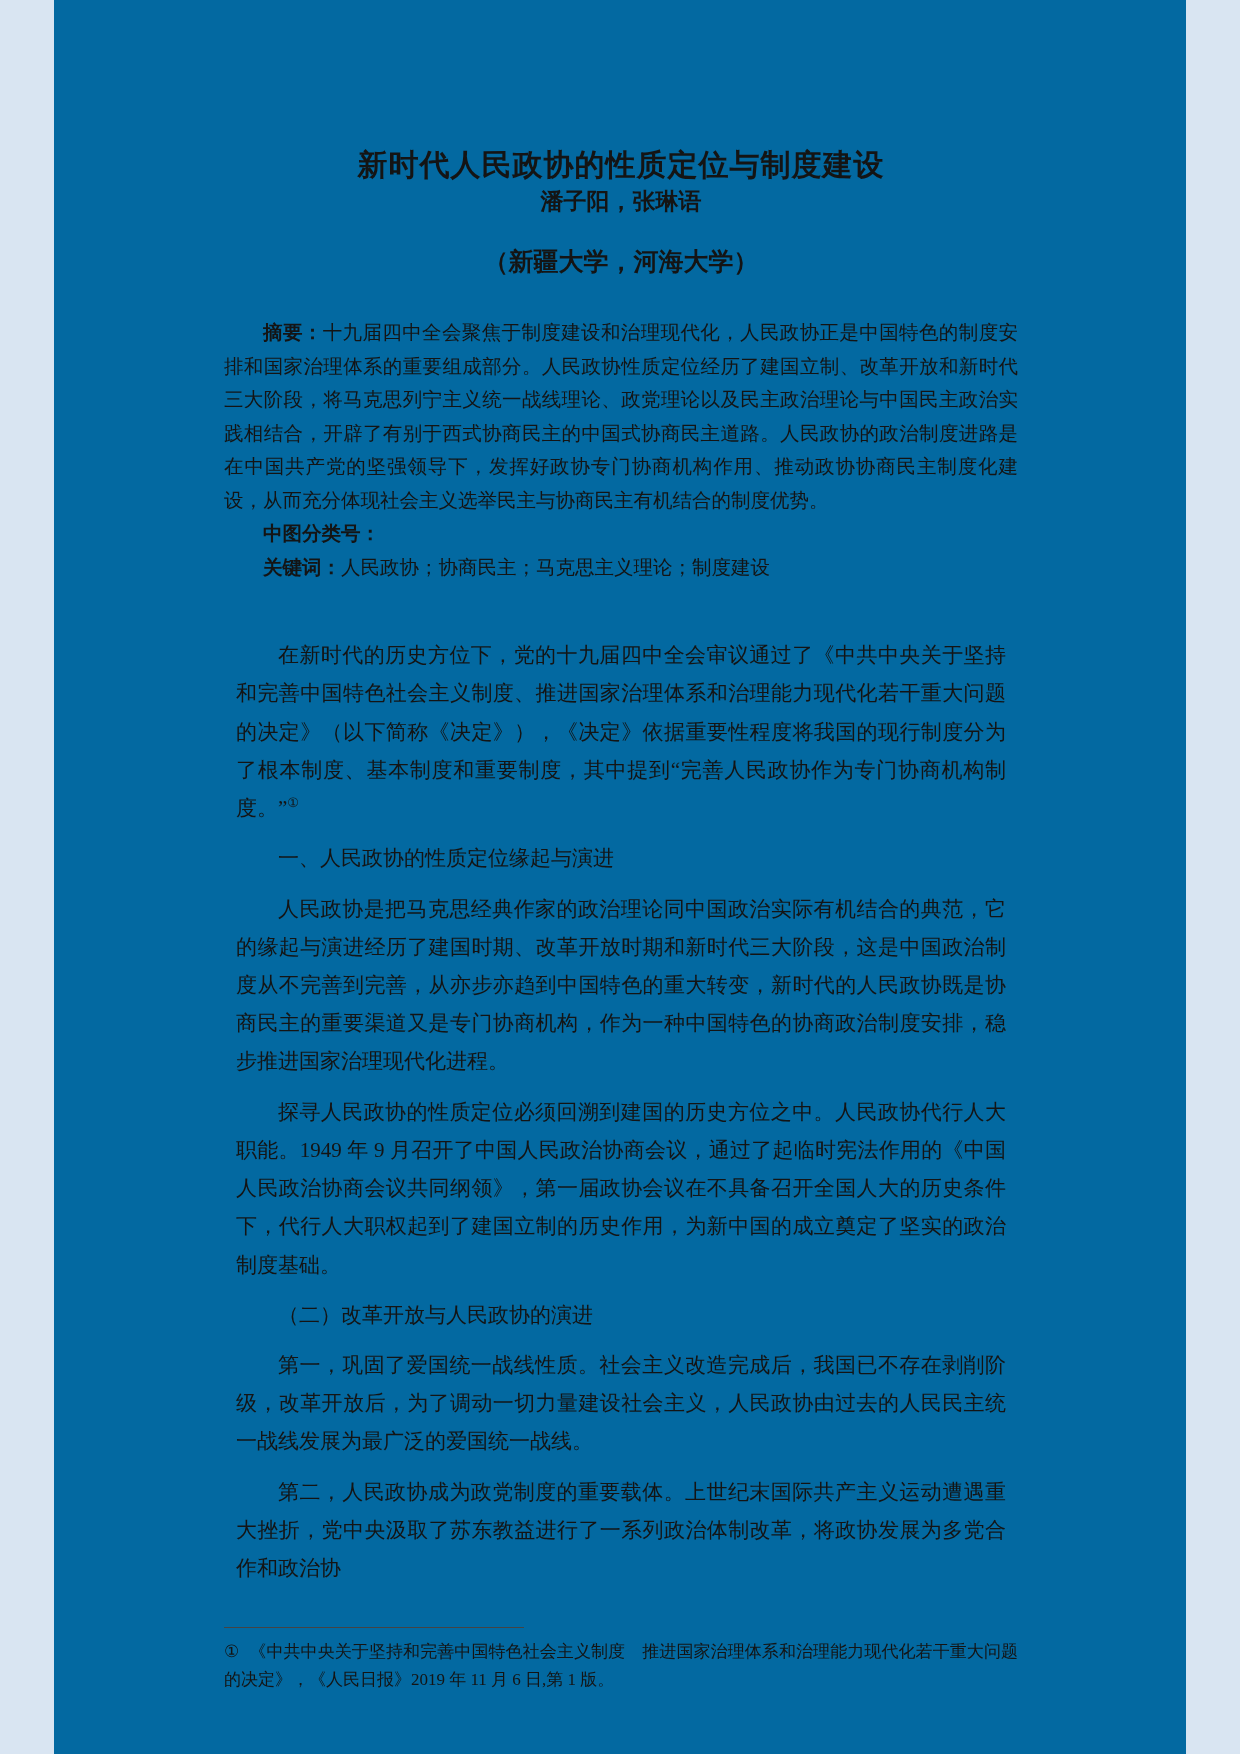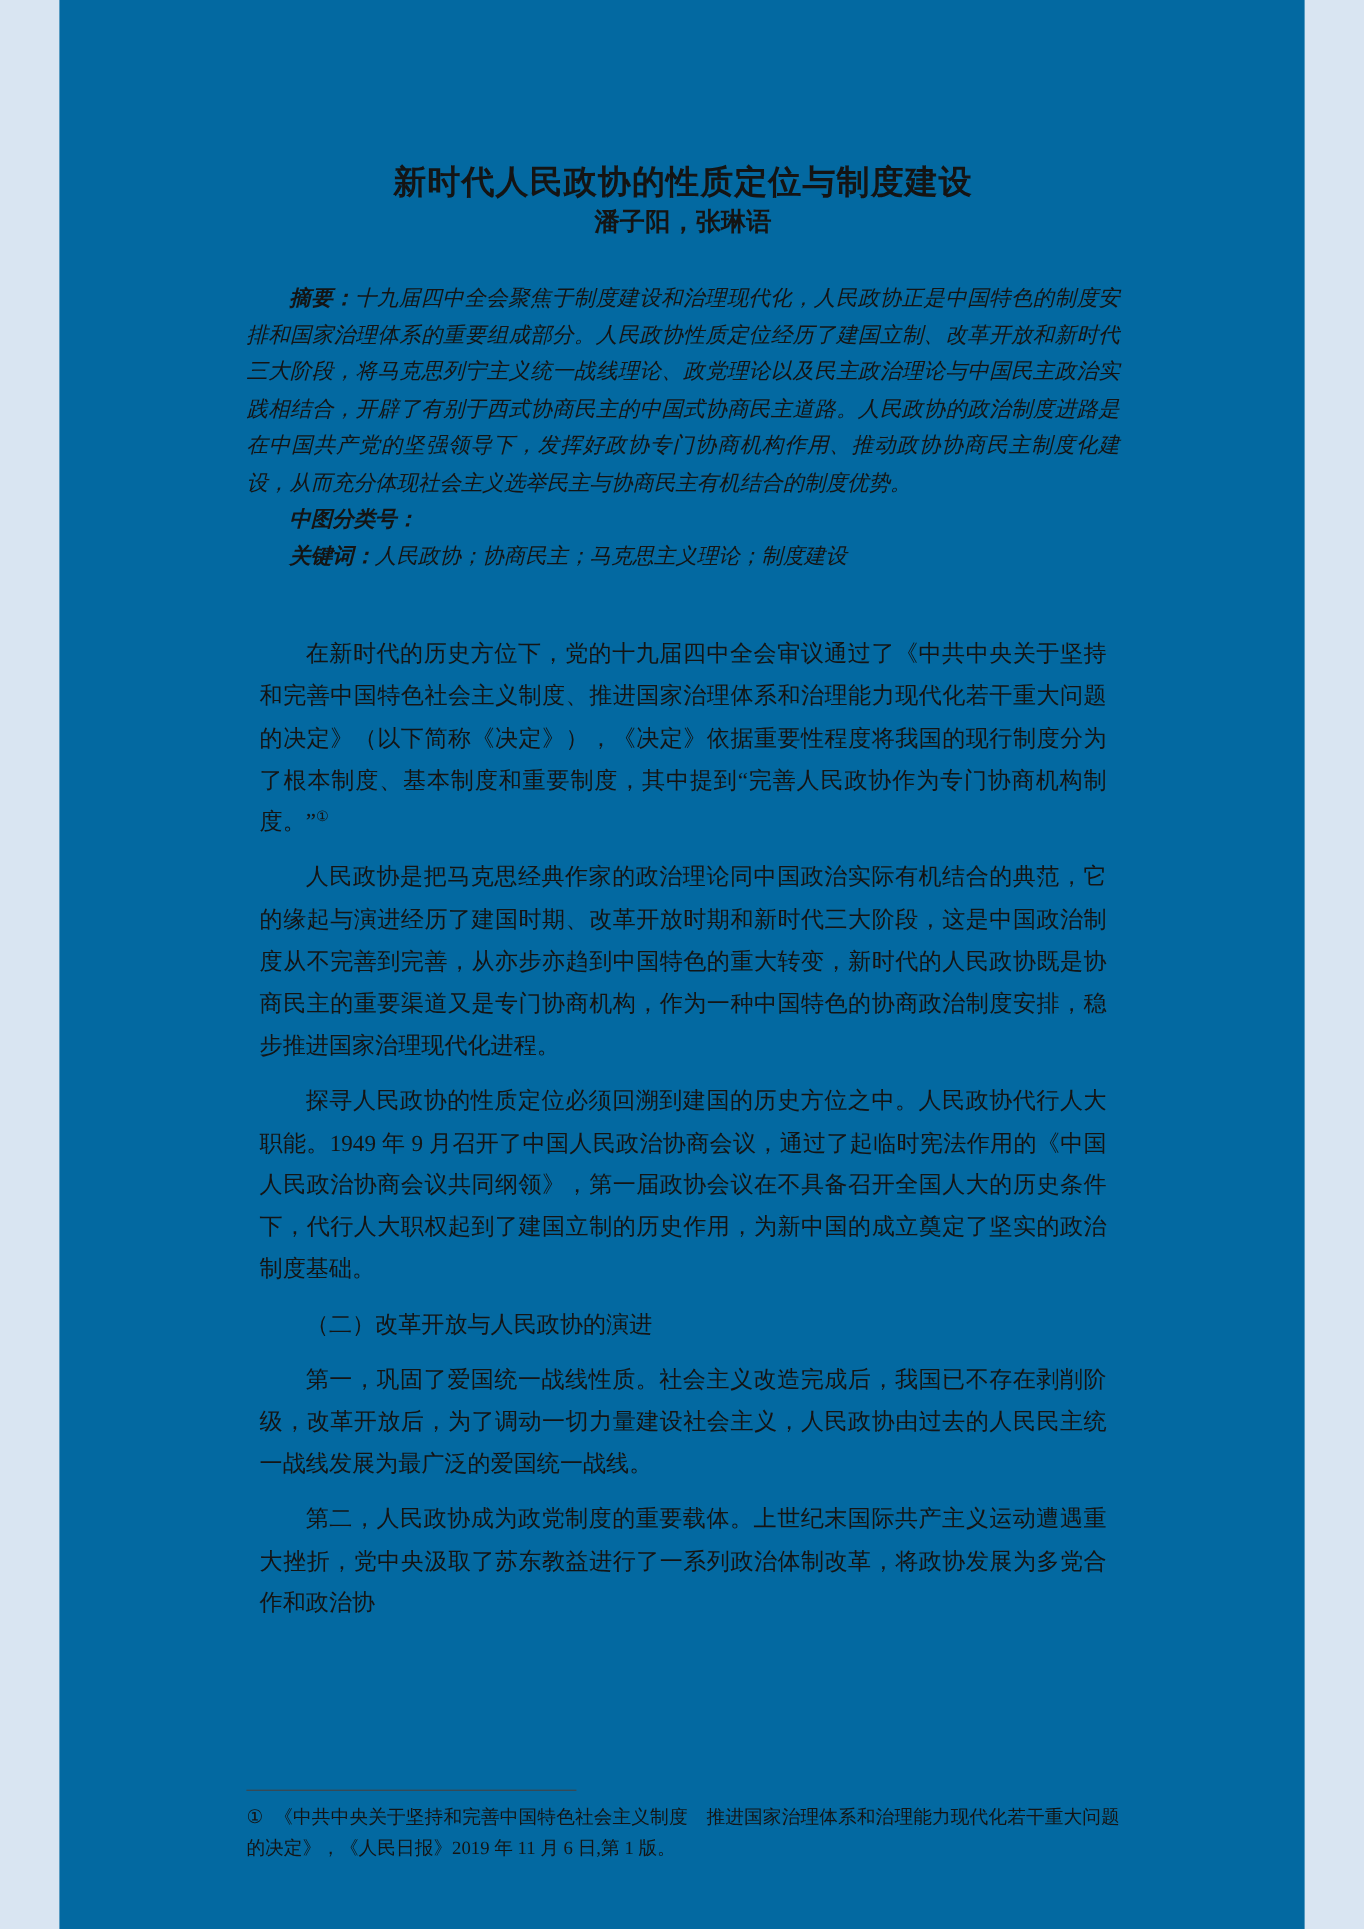--- a/index.html
+++ b/index.html
@@ -42,21 +42,20 @@
   }
   .meta {
     margin-top: 38px;
     font-size: 19.5px;
     line-height: 1.72;
   }
   .meta p {
     margin: 0;
     text-align: justify;
     text-indent: 2em;
-    font-style: italic;
   }
   .meta .label {
     font-weight: bold;
   }
   .bodytext {
     margin-top: 52px;
     font-size: 21px;
     line-height: 1.82;
   }
   .bodytext p {
@@ -92,29 +91,31 @@
   }
 </style>
 </head>
 <body>
 
 <div class="page">
   <div class="content">
 
     <h1 class="title">新时代人民政协的性质定位与制度建设</h1>
     <div class="authors">潘子阳，张琳语</div>
+    <div class="affiliation">（新疆大学，河海大学）</div>
 
     <div class="meta">
       <p><span class="label">摘要：</span><span>十九届四中全会聚焦于制度建设和治理现代化，人民政协正是中国特色的制度安排和国家治理体系的重要组成部分。人民政协性质定位经历了建国立制、改革开放和新时代三大阶段，将马克思列宁主义统一战线理论、政党理论以及民主政治理论与中国民主政治实践相结合，开辟了有别于西式协商民主的中国式协商民主道路。人民政协的政治制度进路是在中国共产党的坚强领导下，发挥好政协专门协商机构作用、推动政协协商民主制度化建设，从而充分体现社会主义选举民主与协商民主有机结合的制度优势。</span></p>
       <p><span class="label">中图分类号：</span><span></span></p>
       <p><span class="label">关键词：</span><span>人民政协；协商民主；马克思主义理论；制度建设</span></p>
     </div>
 
     <div class="bodytext">
       <p><span>在新时代的历史方位下，党的十九届四中全会审议通过了《中共中央关于坚持和完善中国特色社会主义制度、推进国家治理体系和治理能力现代化若干重大问题的决定》（以下简称《决定》），《决定》依据重要性程度将我国的现行制度分为了根本制度、基本制度和重要制度，其中提到“完善人民政协作为专门协商机构制度。”</span><sup class="fnref">①</sup></p>
+      <p>一、人民政协的性质定位缘起与演进</p>
       <p>人民政协是把马克思经典作家的政治理论同中国政治实际有机结合的典范，它的缘起与演进经历了建国时期、改革开放时期和新时代三大阶段，这是中国政治制度从不完善到完善，从亦步亦趋到中国特色的重大转变，新时代的人民政协既是协商民主的重要渠道又是专门协商机构，作为一种中国特色的协商政治制度安排，稳步推进国家治理现代化进程。</p>
       <p>探寻人民政协的性质定位必须回溯到建国的历史方位之中。人民政协代行人大职能。1949 年 9 月召开了中国人民政治协商会议，通过了起临时宪法作用的《中国人民政治协商会议共同纲领》，第一届政协会议在不具备召开全国人大的历史条件下，代行人大职权起到了建国立制的历史作用，为新中国的成立奠定了坚实的政治制度基础。</p>
       <p>（二）改革开放与人民政协的演进</p>
       <p>第一，巩固了爱国统一战线性质。社会主义改造完成后，我国已不存在剥削阶级，改革开放后，为了调动一切力量建设社会主义，人民政协由过去的人民民主统一战线发展为最广泛的爱国统一战线。</p>
       <p>第二，人民政协成为政党制度的重要载体。上世纪末国际共产主义运动遭遇重大挫折，党中央汲取了苏东教益进行了一系列政治体制改革，将政协发展为多党合作和政治协</p>
     </div>
 
   </div>
 
   <div class="footnote">

